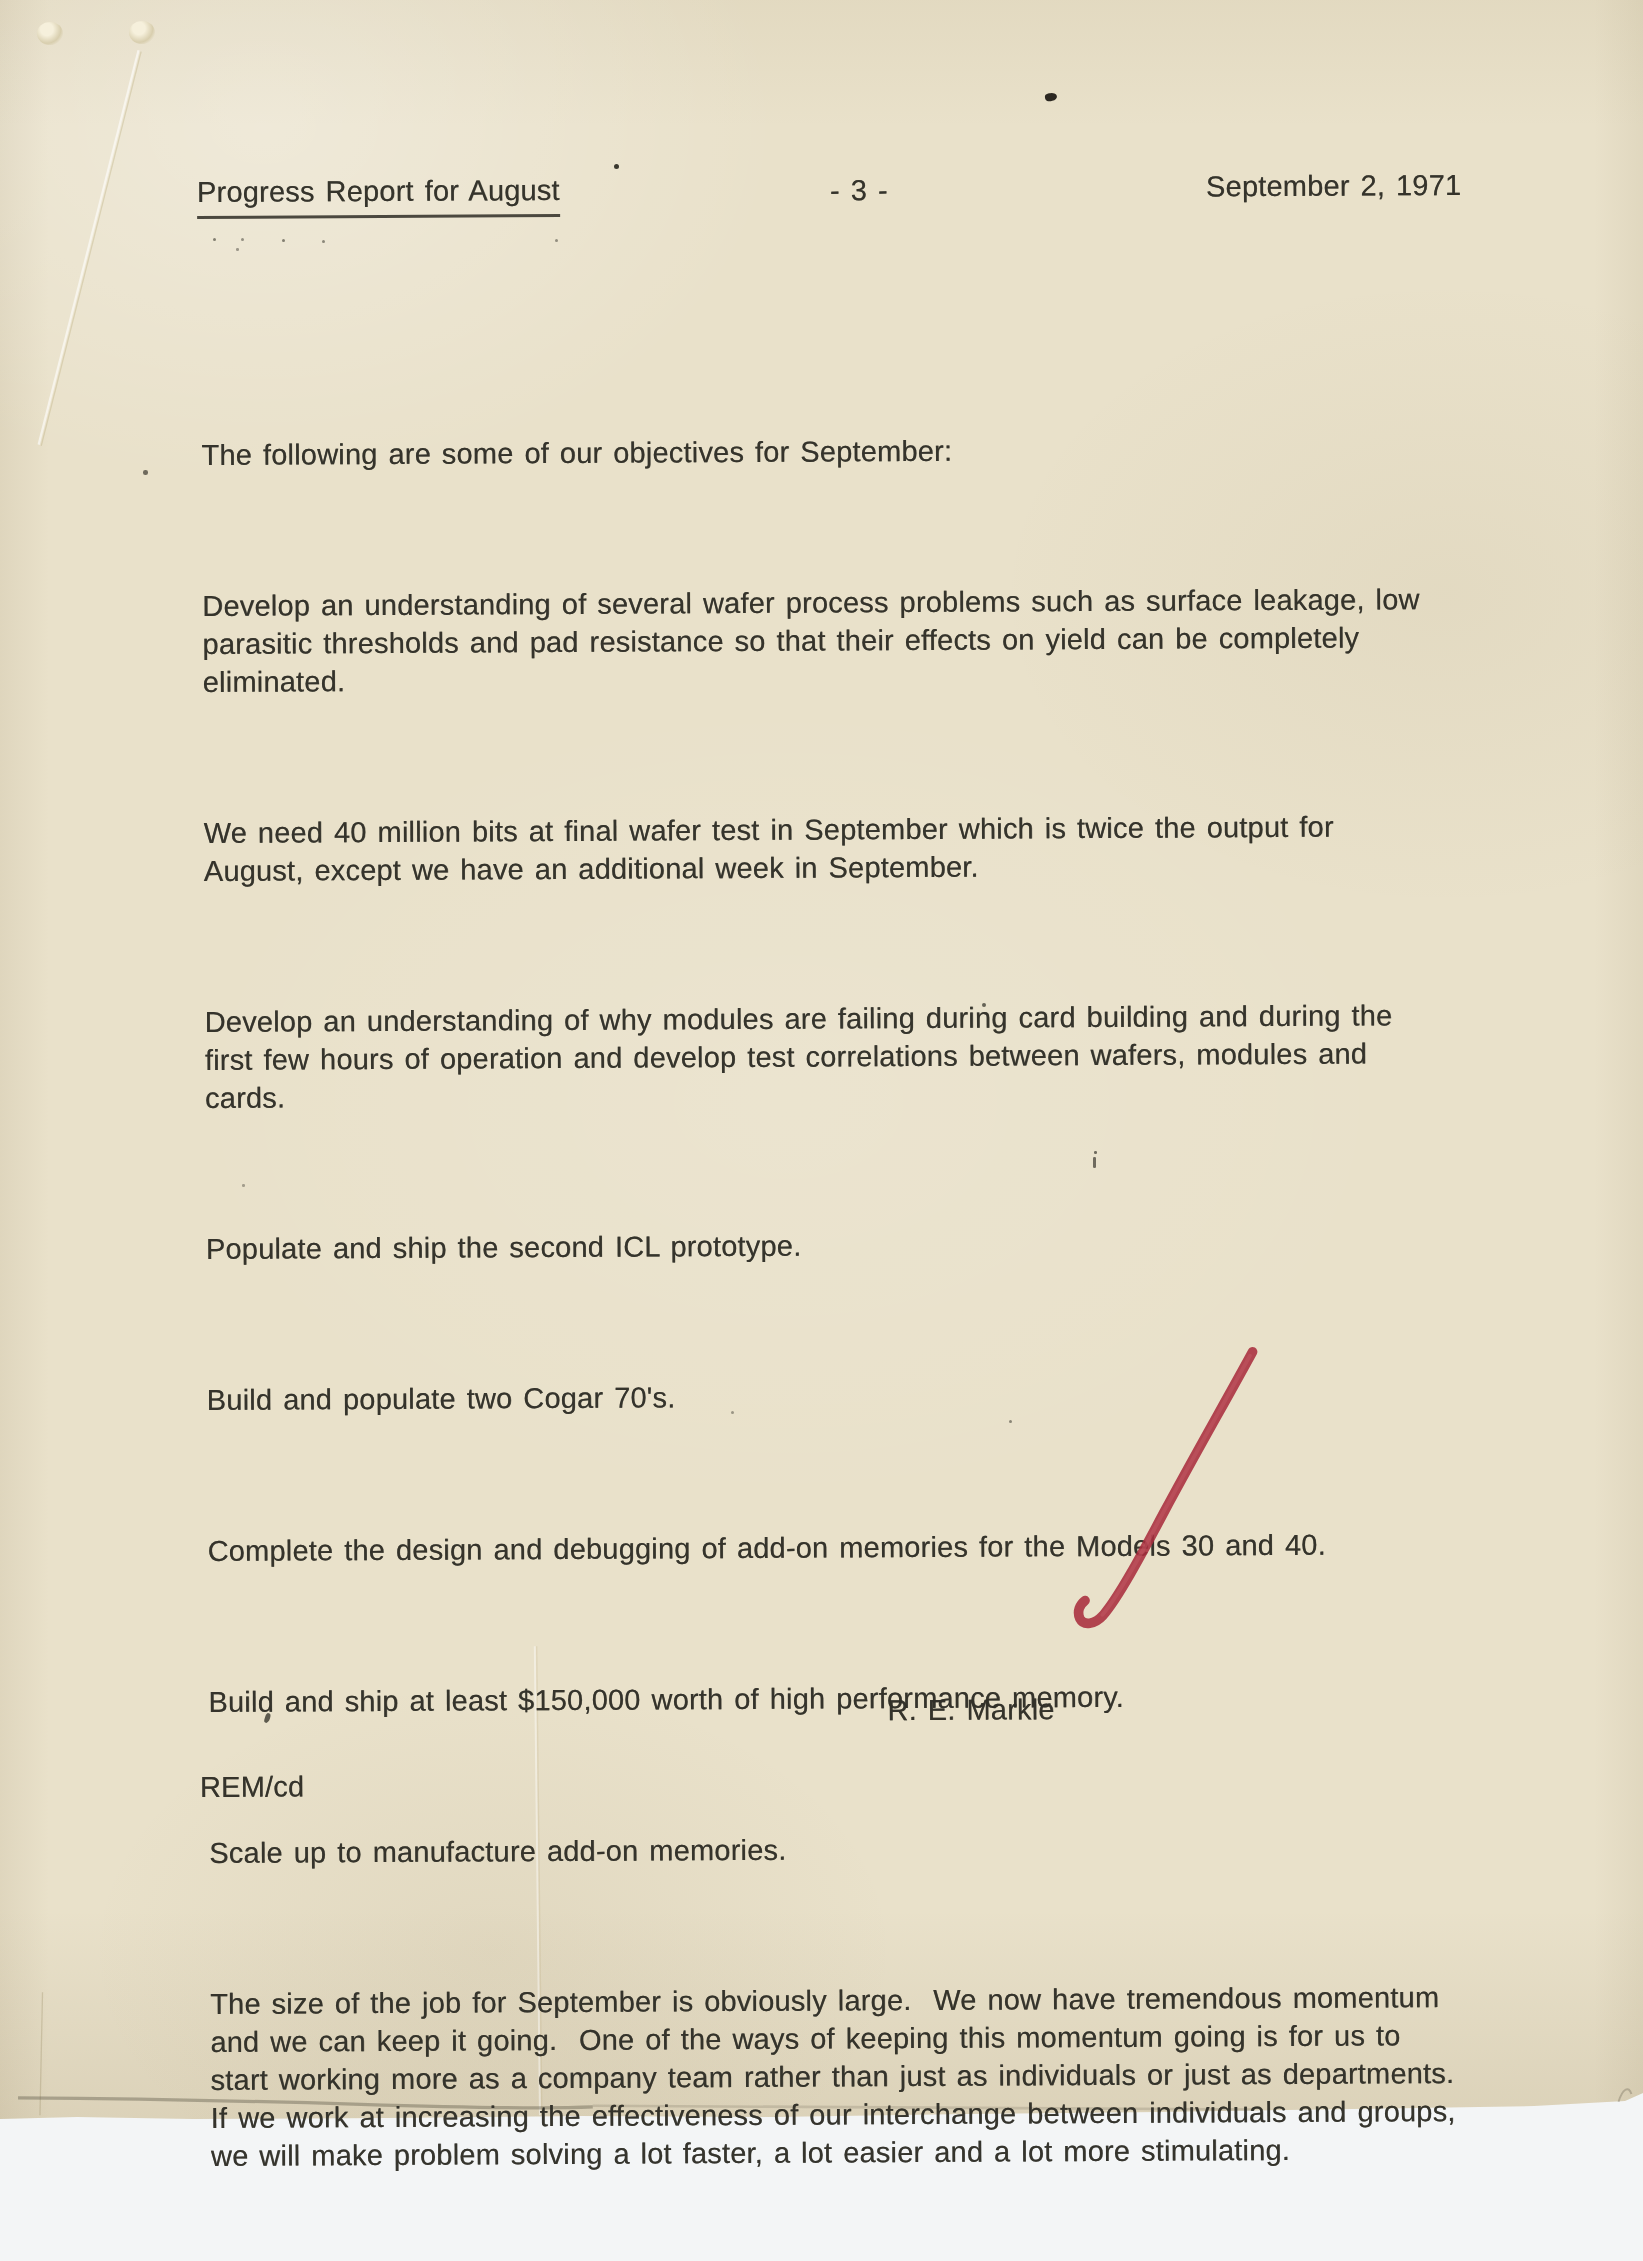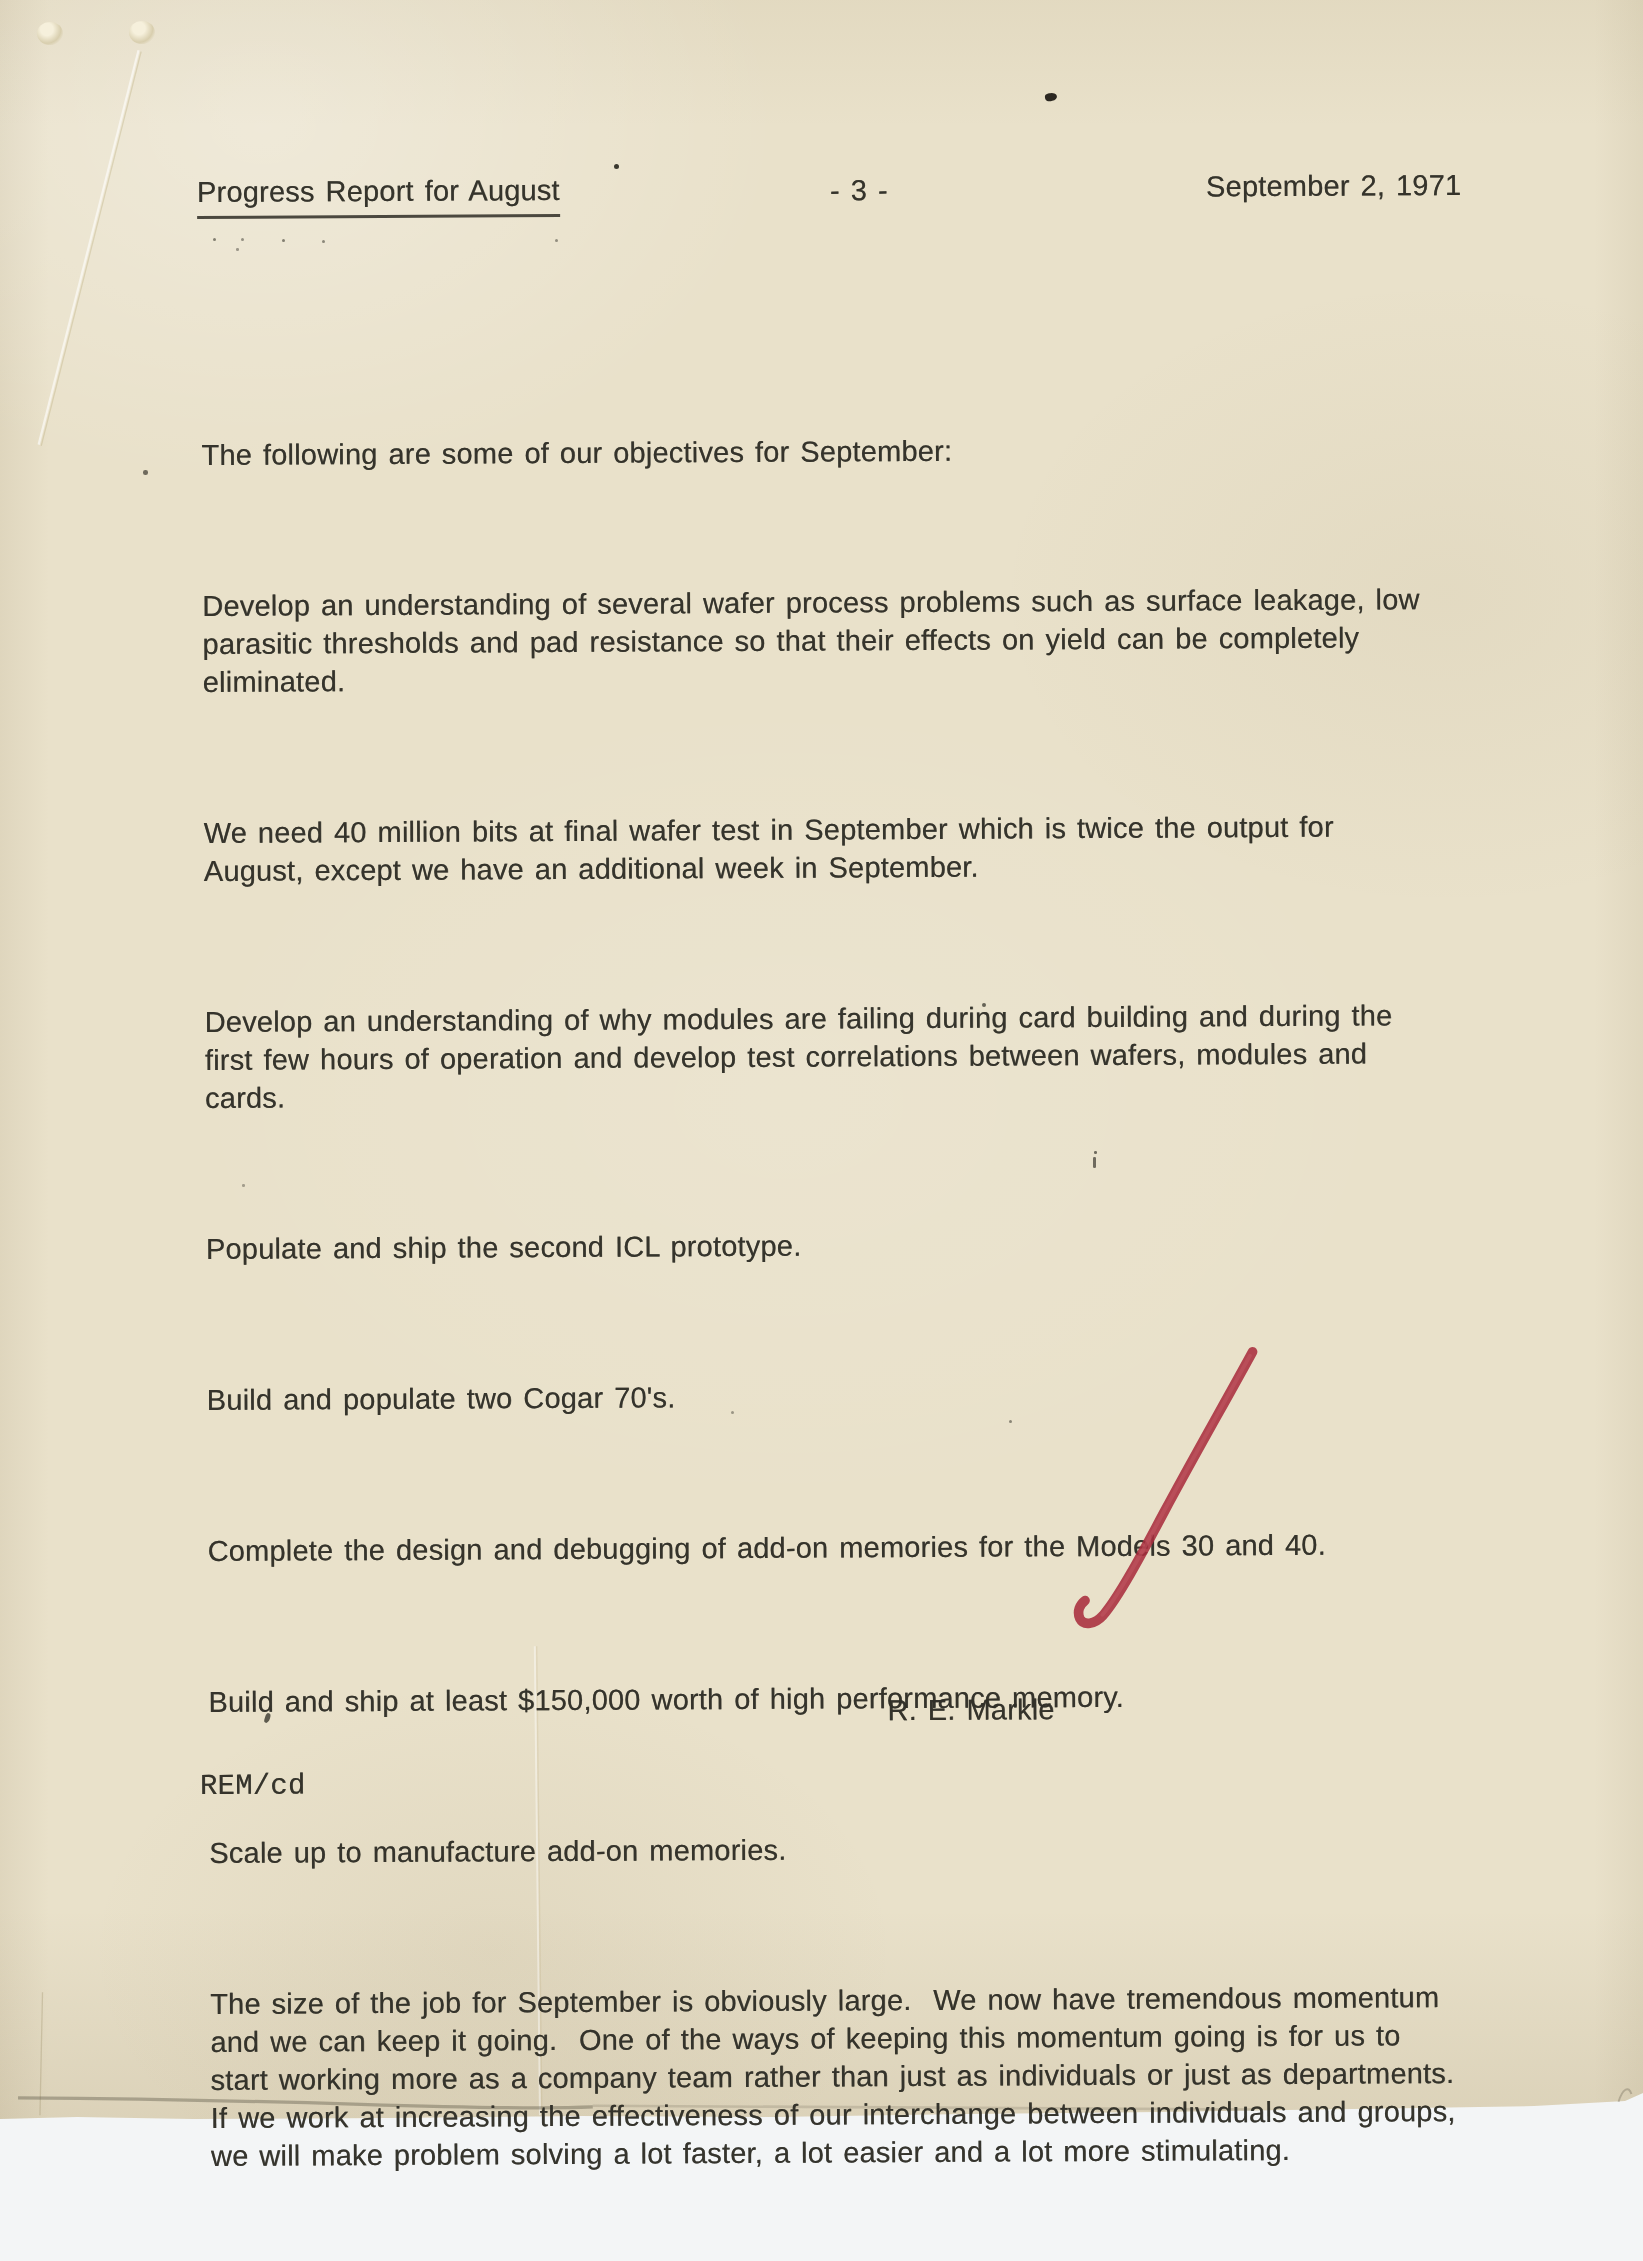--- a/index.html
+++ b/index.html
@@ -46,21 +46,21 @@
     border-bottom: 3.9px solid rgba(52,50,42,0.88);
     padding-bottom: 4.5px;
   }
   .hdr-page { position: absolute; left: 830px; top: 175px; }
   .hdr-date { position: absolute; left: 1206px; top: 173px; }
 
   .body-block { position: absolute; left: 200px; top: 360px; width: 1379px; }
   .para { margin: 0 0 37px 0; }
 
   .signature { position: absolute; left: 854px; top: 1695px; margin-left: 25px; }
-  .typist    { position: absolute; left: 191px;  top: 1768px; font-family: Liberation Mono, monospace; }
+  .typist    { position: absolute; left: 191px;  top: 1768px; }
 
   
   .artifact, .speck { position: absolute; pointer-events: none; }
   .speck {
     background: #3a382f; border-radius: 50%;
     width: 3.9px; height: 3.9px;
   }
   .dimple {
     width: 26px; height: 23px; border-radius: 50%;
     background: radial-gradient(circle at 38% 32%, #f6f0dc 0 28%, #d8ceae 62%, rgba(216,206,174,0) 78%);

